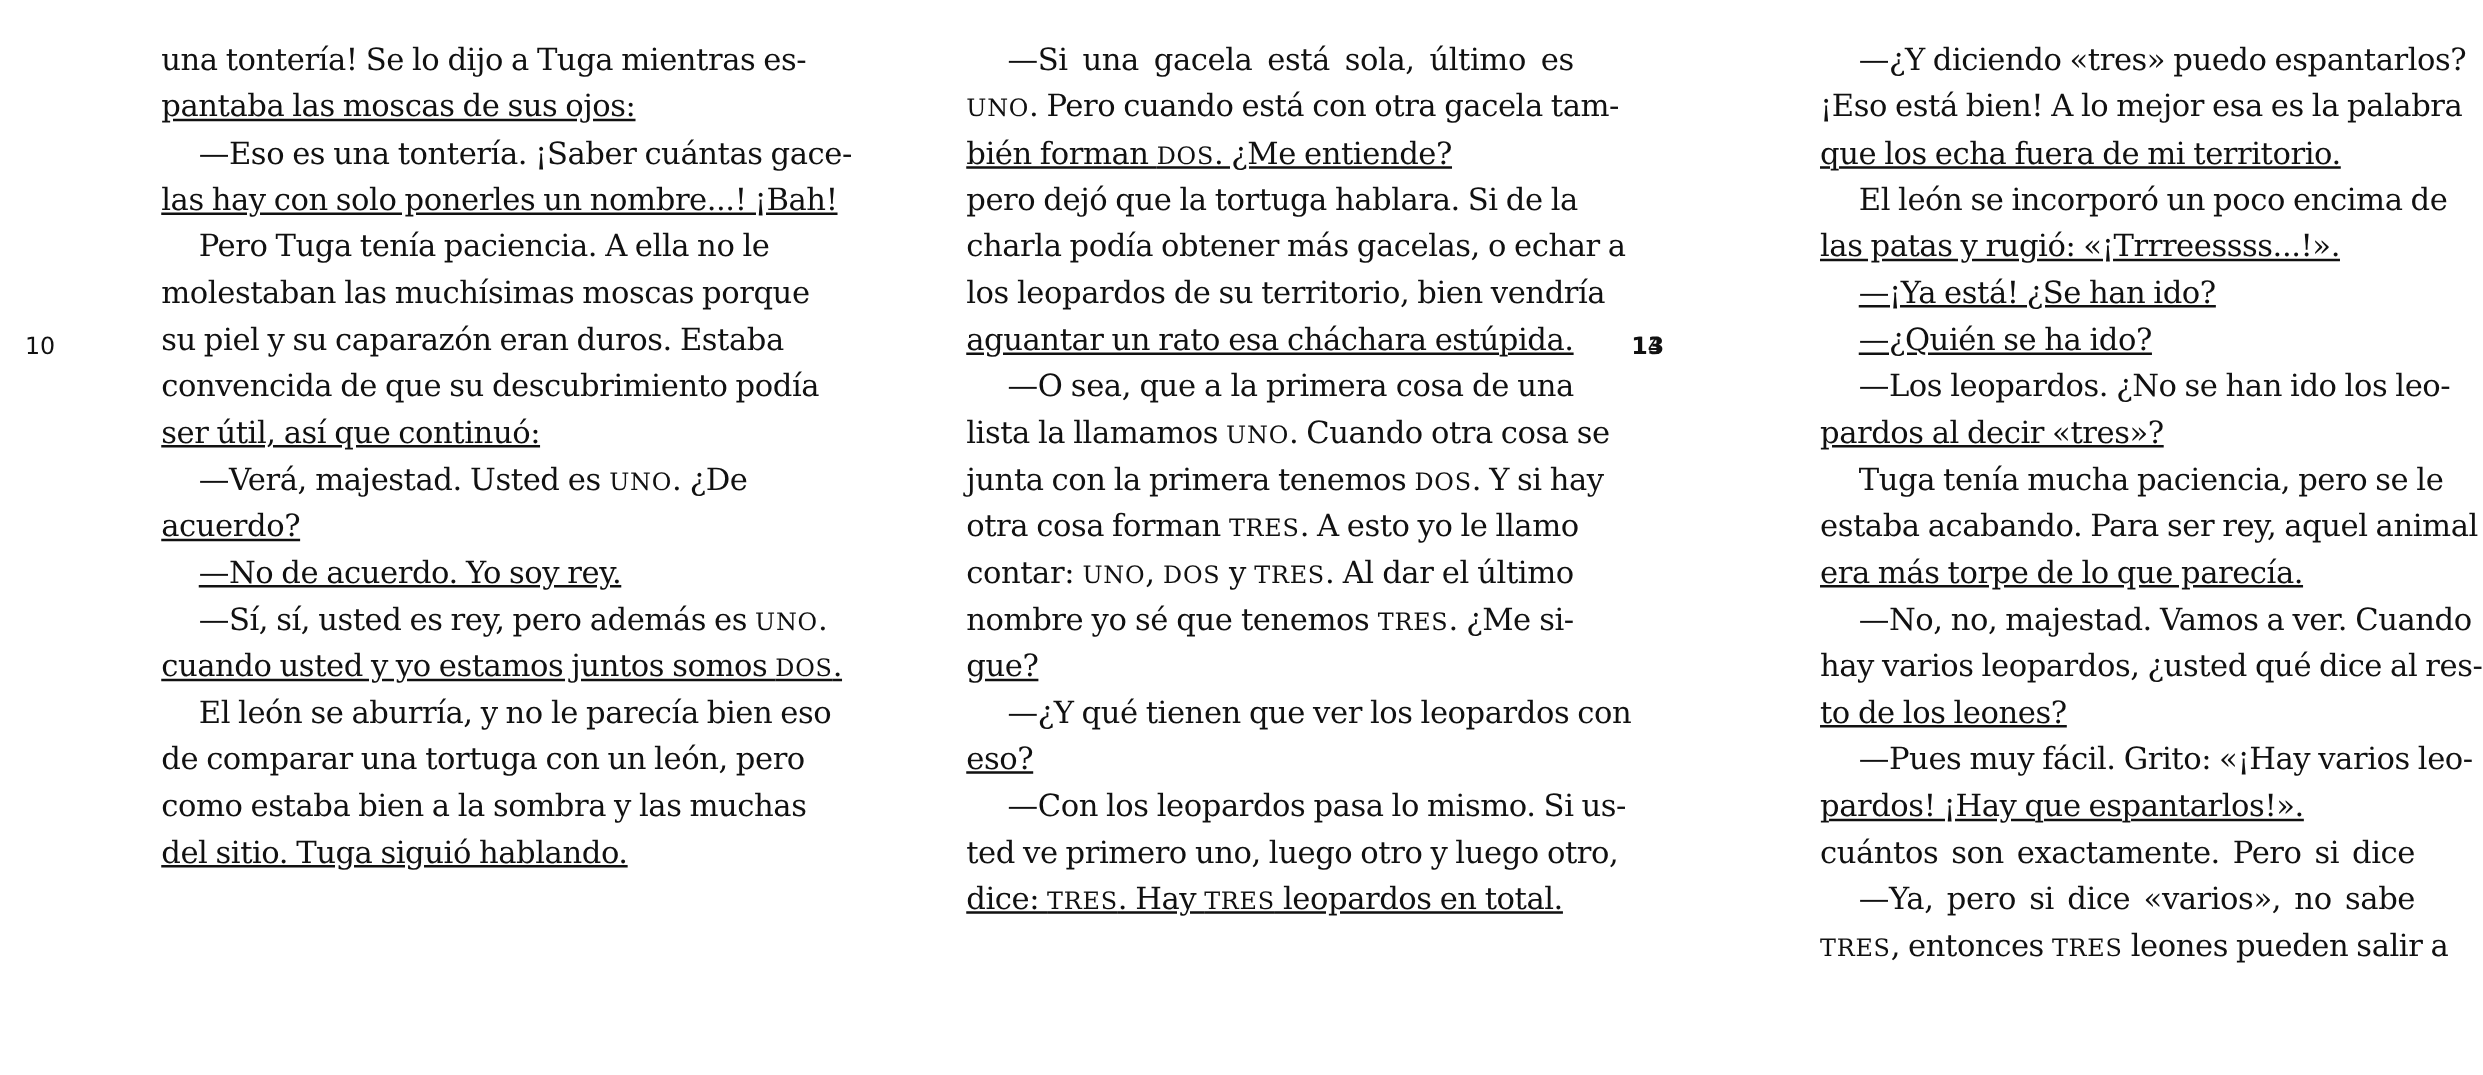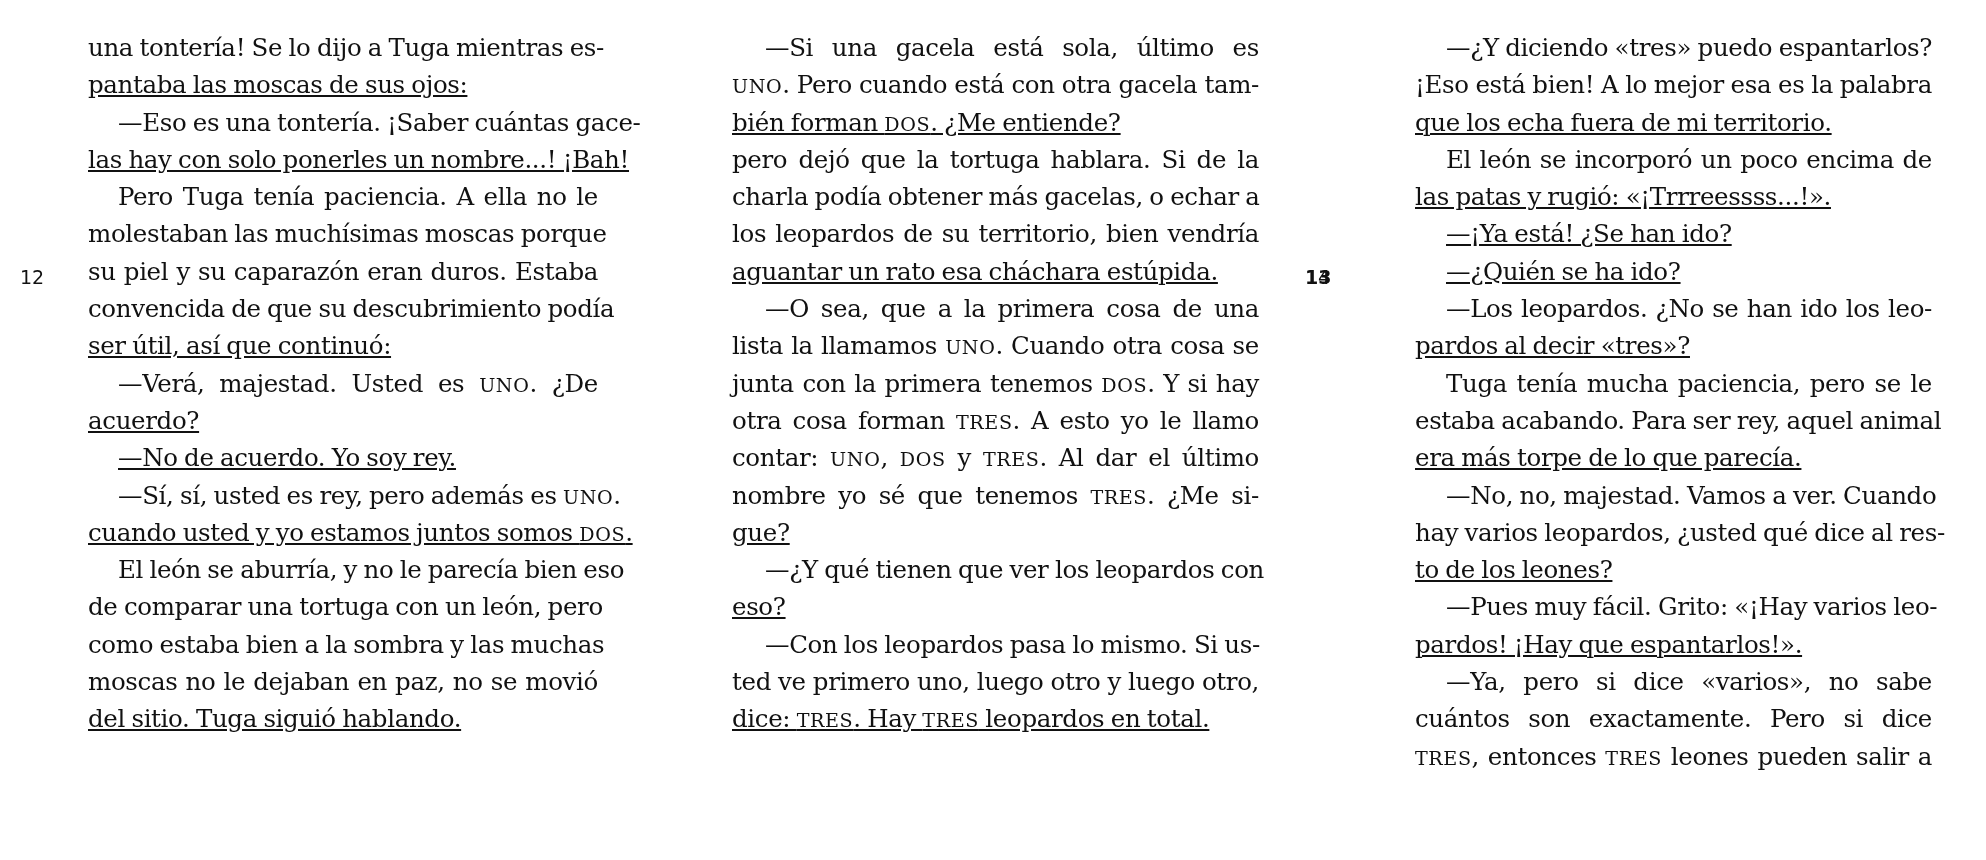--- a/index.html
+++ b/index.html
@@ -3,33 +3,33 @@
 <meta charset="utf-8">
 <style>
   html, body { margin:0; padding:0; background:#ffffff; }
   body { width:1986px; height:860px; position:relative; overflow:hidden;
          font-family:"DejaVu Serif", "Liberation Serif", serif; color:#111111; }
   .col { position:absolute; top:29px; }
   .col-left { left:88px; width:510px; }
   .col-mid { left:732px; width:527px; }
   .col-right { left:1415px; width:517px; }
   .line { height:37.3px; line-height:37.3px; font-size:24.5px; white-space:nowrap;
-          text-align:justify; text-align-last:justify; letter-spacing:-0.35px; word-spacing:-1px; }
+          text-align:justify; text-align-last:justify; letter-spacing:-0.35px; word-spacing:-1px;margin-left:41px; }
   .line.last { text-align-last:left;text-decoration:underline; }
   .line.indent { padding-left:30px; }
   .col-mid .line.indent { padding-left:33px; }
   .col-right .line.indent { padding-left:31px; }
   .sc { font-size:0.78em; letter-spacing:0.6px; text-transform:uppercase; }
   .pnum { position:absolute; font-family:"DejaVu Sans", "Liberation Sans", sans-serif;
           font-size:19px; color:#111; top:266px; }
 </style>
 </head>
 <body>
 
-<div class="pnum" style="left:20px;">12</div>
+<div class="pnum" style="left:20px;">10</div>
 <div class="pnum" style="left:1305px;font-weight:bold;">13</div>
 <div class="pnum" style="left:1306px;">14</div>
 
 <div class="col col-left">
     <div class="line">una tontería! Se lo dijo a Tuga mientras es-</div>
     <div class="line last">pantaba las moscas de sus ojos:</div>
     <div class="line indent">—Eso es una tontería. ¡Saber cuántas gace-</div>
     <div class="line last">las hay con solo ponerles un nombre...! ¡Bah!</div>
     <div class="line indent">Pero Tuga tenía paciencia. A ella no le</div>
     <div class="line">molestaban las muchísimas moscas porque</div>
@@ -37,21 +37,20 @@
     <div class="line">convencida de que su descubrimiento podía</div>
     <div class="line last">ser útil, así que continuó:</div>
     <div class="line indent">—Verá, majestad. Usted es <span class="sc">UNO</span>. ¿De</div>
     <div class="line last">acuerdo?</div>
     <div class="line indent last">—No de acuerdo. Yo soy rey.</div>
     <div class="line indent">—Sí, sí, usted es rey, pero además es <span class="sc">UNO</span>.</div>
     <div class="line last">cuando usted y yo estamos juntos somos <span class="sc">DOS</span>.</div>
     <div class="line indent">El león se aburría, y no le parecía bien eso</div>
     <div class="line">de comparar una tortuga con un león, pero</div>
     <div class="line">como estaba bien a la sombra y las muchas</div>
-    <div class="line">moscas no le dejaban en paz, no se movió</div>
     <div class="line last">del sitio. Tuga siguió hablando.</div>
   </div>
 <div class="col col-mid">
     <div class="line indent">—Si una gacela está sola, último es</div>
     <div class="line"><span class="sc">UNO</span>. Pero cuando está con otra gacela tam-</div>
     <div class="line last">bién forman <span class="sc">DOS</span>. ¿Me entiende?</div>
     <div class="line">pero dejó que la tortuga hablara. Si de la</div>
     <div class="line">charla podía obtener más gacelas, o echar a</div>
     <div class="line">los leopardos de su territorio, bien vendría</div>
     <div class="line last">aguantar un rato esa cháchara estúpida.</div>
@@ -79,16 +78,16 @@
     <div class="line indent">—Los leopardos. ¿No se han ido los leo-</div>
     <div class="line last">pardos al decir «tres»?</div>
     <div class="line indent">Tuga tenía mucha paciencia, pero se le</div>
     <div class="line">estaba acabando. Para ser rey, aquel animal</div>
     <div class="line last">era más torpe de lo que parecía.</div>
     <div class="line indent">—No, no, majestad. Vamos a ver. Cuando</div>
     <div class="line">hay varios leopardos, ¿usted qué dice al res-</div>
     <div class="line last">to de los leones?</div>
     <div class="line indent">—Pues muy fácil. Grito: «¡Hay varios leo-</div>
     <div class="line last">pardos! ¡Hay que espantarlos!».</div>
+    <div class="line">cuántos son exactamente. Pero si dice</div>
     <div class="line indent">—Ya, pero si dice «varios», no sabe</div>
-    <div class="line">cuántos son exactamente. Pero si dice</div>
     <div class="line"><span class="sc">TRES</span>, entonces <span class="sc">TRES</span> leones pueden salir a</div>
   </div>
 
 </body></html>

